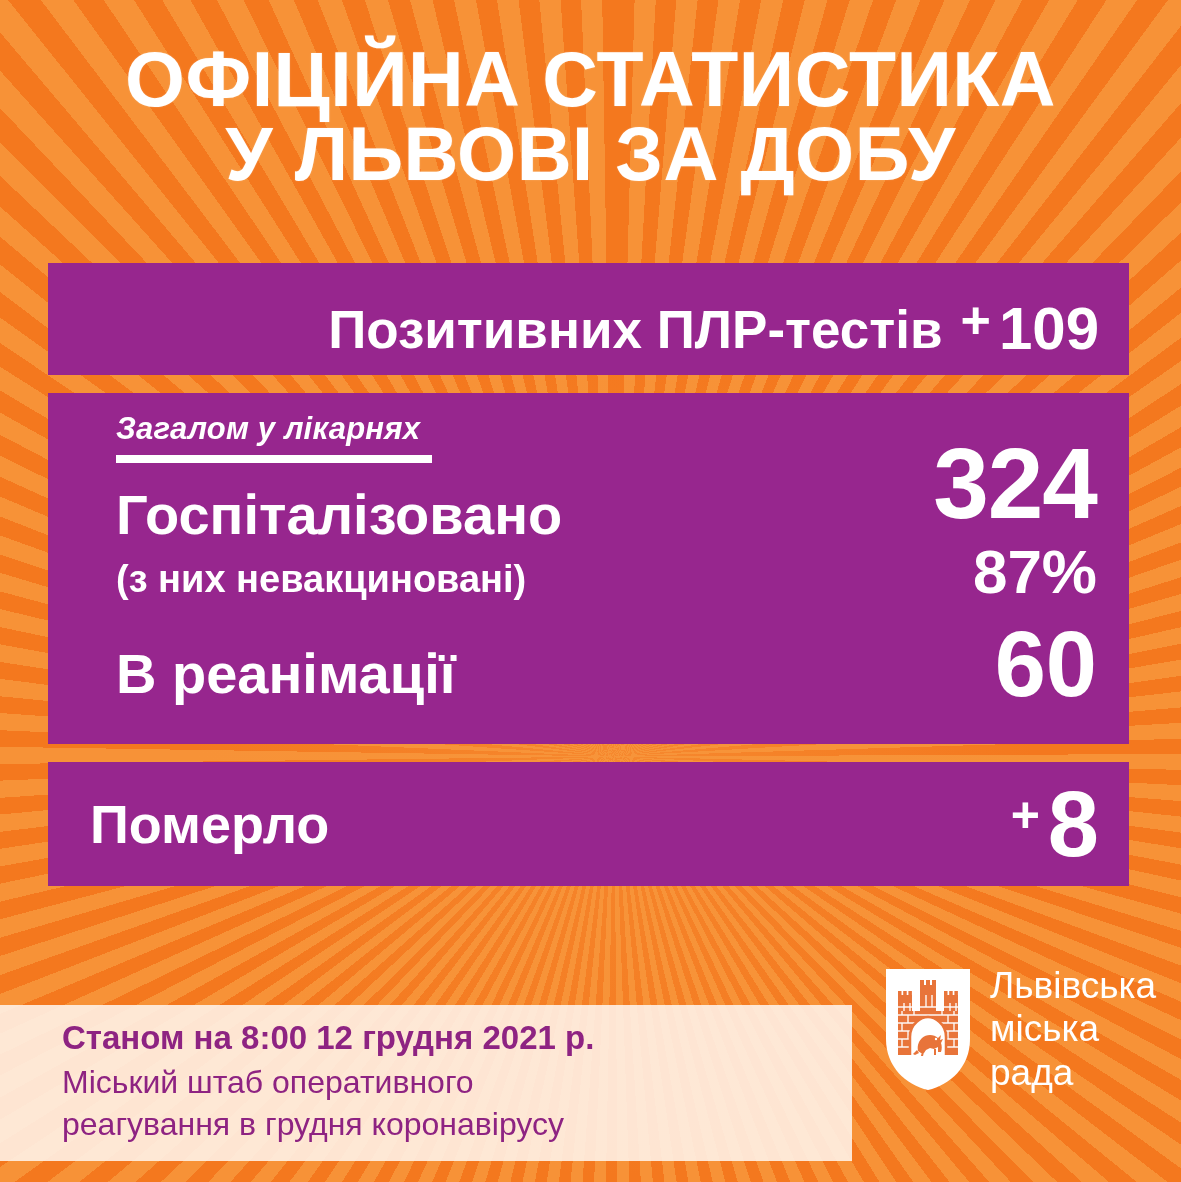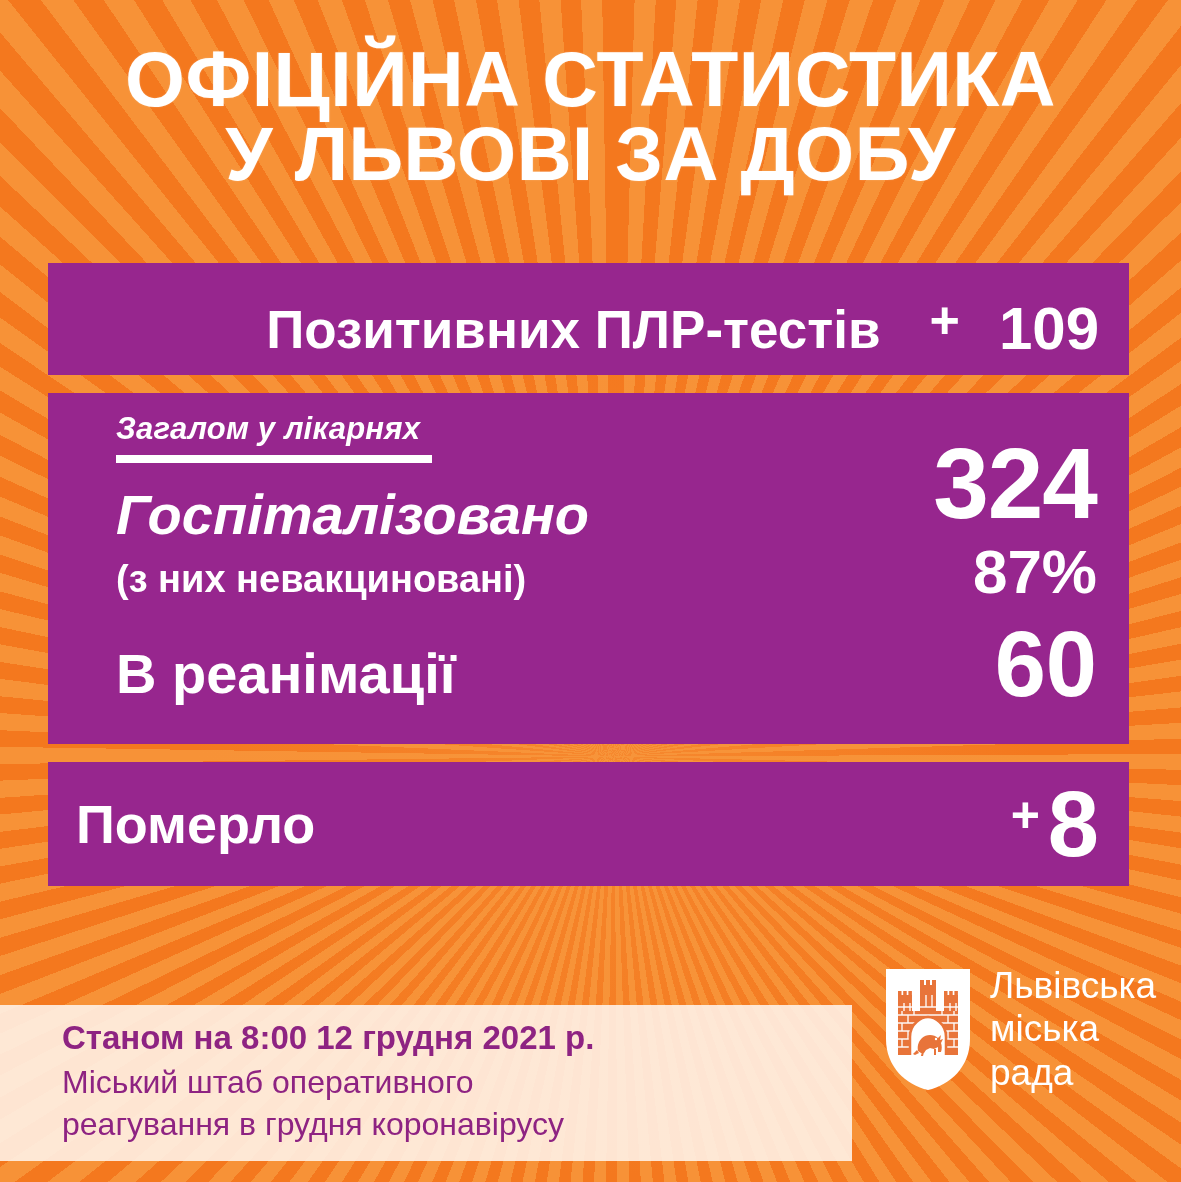--- a/index.html
+++ b/index.html
@@ -92,21 +92,20 @@
   }
 
   
   #pcr-row {
     left: 28px;
     right: 30px;
     top: 0;
     height: 132px;
     align-items: center;
     justify-content: flex-end;
-    gap: 31px;
   }
   #pcr-label {
     font-size: 53px;
     margin-right: 18px;
     flex: 0 0 auto;
   }
   #pcr-plus {
     font-size: 52px;
     margin-right: 8px;
     position: relative;
@@ -138,21 +137,20 @@
   }
 
   #hosp-label {
     position: absolute;
     left: 68px;
     top: 88px;
     font-size: 56px;
     color: #ffffff;
     font-weight: bold;
     line-height: 1.2;
-    font-style: italic;
   }
   #hosp-value {
     position: absolute;
     right: 32px;
     top: 40px;
     font-size: 100px;
     color: #ffffff;
     font-weight: bold;
     line-height: 1;
     letter-spacing: -1px;
@@ -197,21 +195,21 @@
   #died-row {
     left: 28px;
     right: 30px;
     top: 0;
     height: 124px;
     align-items: center;
     justify-content: space-between;
   }
   #died-label {
     font-size: 54px;
-    margin-left: 0;
+    margin-left: 14px;
   }
   #died-right {
     display: flex;
     align-items: center;
   }
   #died-plus {
     font-size: 50px;
     position: relative;
     top: -9px;
     margin-right: 8px;

